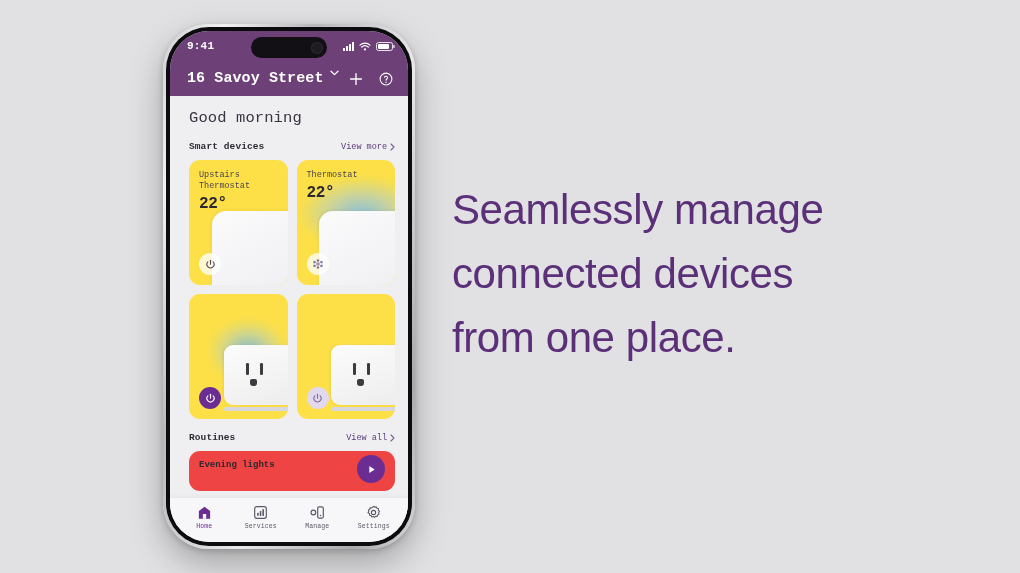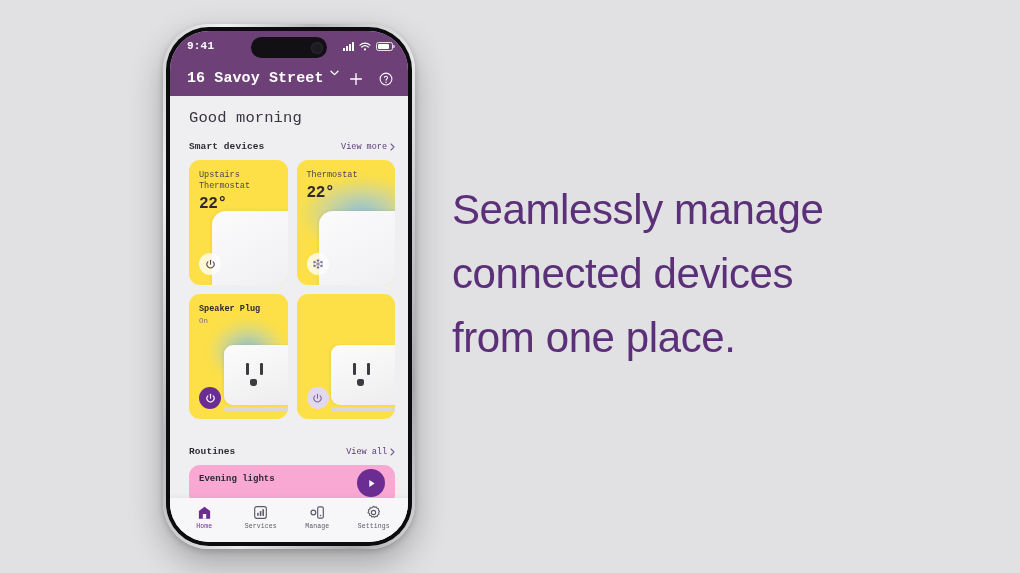--- a/index.html
+++ b/index.html
@@ -158,24 +158,24 @@
     width:80px; height:4px; background:#d8d8dc; border-radius:2px;
   }
   .plug-glow{
     position:absolute; z-index:1; left:20px; top:26px;
     width:78px; height:62px;
     background:radial-gradient(ellipse at 50% 50%, rgba(96,175,245,.8) 0%, rgba(140,200,250,.38) 42%, rgba(225,240,253,0) 72%);
     filter:blur(5px);
   }
 
   
-  #routines-head{ margin-top:27px;align-items:center; }
+  #routines-head{ margin-top:13px;align-items:center; }
   #routine-card{
     position:relative; height:40px; border-radius:11px;
-    background:#f9a8d4; padding:9px 10px;
+    background:#ef4444; padding:9px 10px;
     cursor:pointer;
   }
   #routine-name{ font-size:9px; font-weight:bold; color:#2c2830; }
   #routine-play{
     position:absolute; right:10px; top:4px;
     width:28px; height:28px; border-radius:50%;
     background:#6b2d91; display:flex; align-items:center; justify-content:center;
     cursor:pointer;
   }
 
@@ -316,24 +316,20 @@
         </div>
 
         <div class="card-grid" style="margin-top:9px;">
 
           <div class="dev-card">
             <div class="plug-glow"></div>
             <div class="plug-body">
                 <div class="plug-ground"></div>
               </div>
             <div class="plug-base"></div>
-            <div class="pad">
-              <div class="dev-name" style="font-weight:bold;color:#2c2830;">Speaker Plug</div>
-              <div class="dev-sub">On</div>
-            </div>
             <div class="round-btn rb-solid">
               <svg width="11" height="11" viewBox="0 0 12 12">
                 <path d="M6 1.4v4.2" stroke="#ffffff" stroke-width="1.25" stroke-linecap="round"></path>
                 <path d="M3.15 3.1a3.9 3.9 0 1 0 5.7 0" stroke="#ffffff" stroke-width="1.25" fill="none" stroke-linecap="round"></path>
               </svg>
             </div>
           </div>
 
           <div class="dev-card">
             <div class="plug-body">

